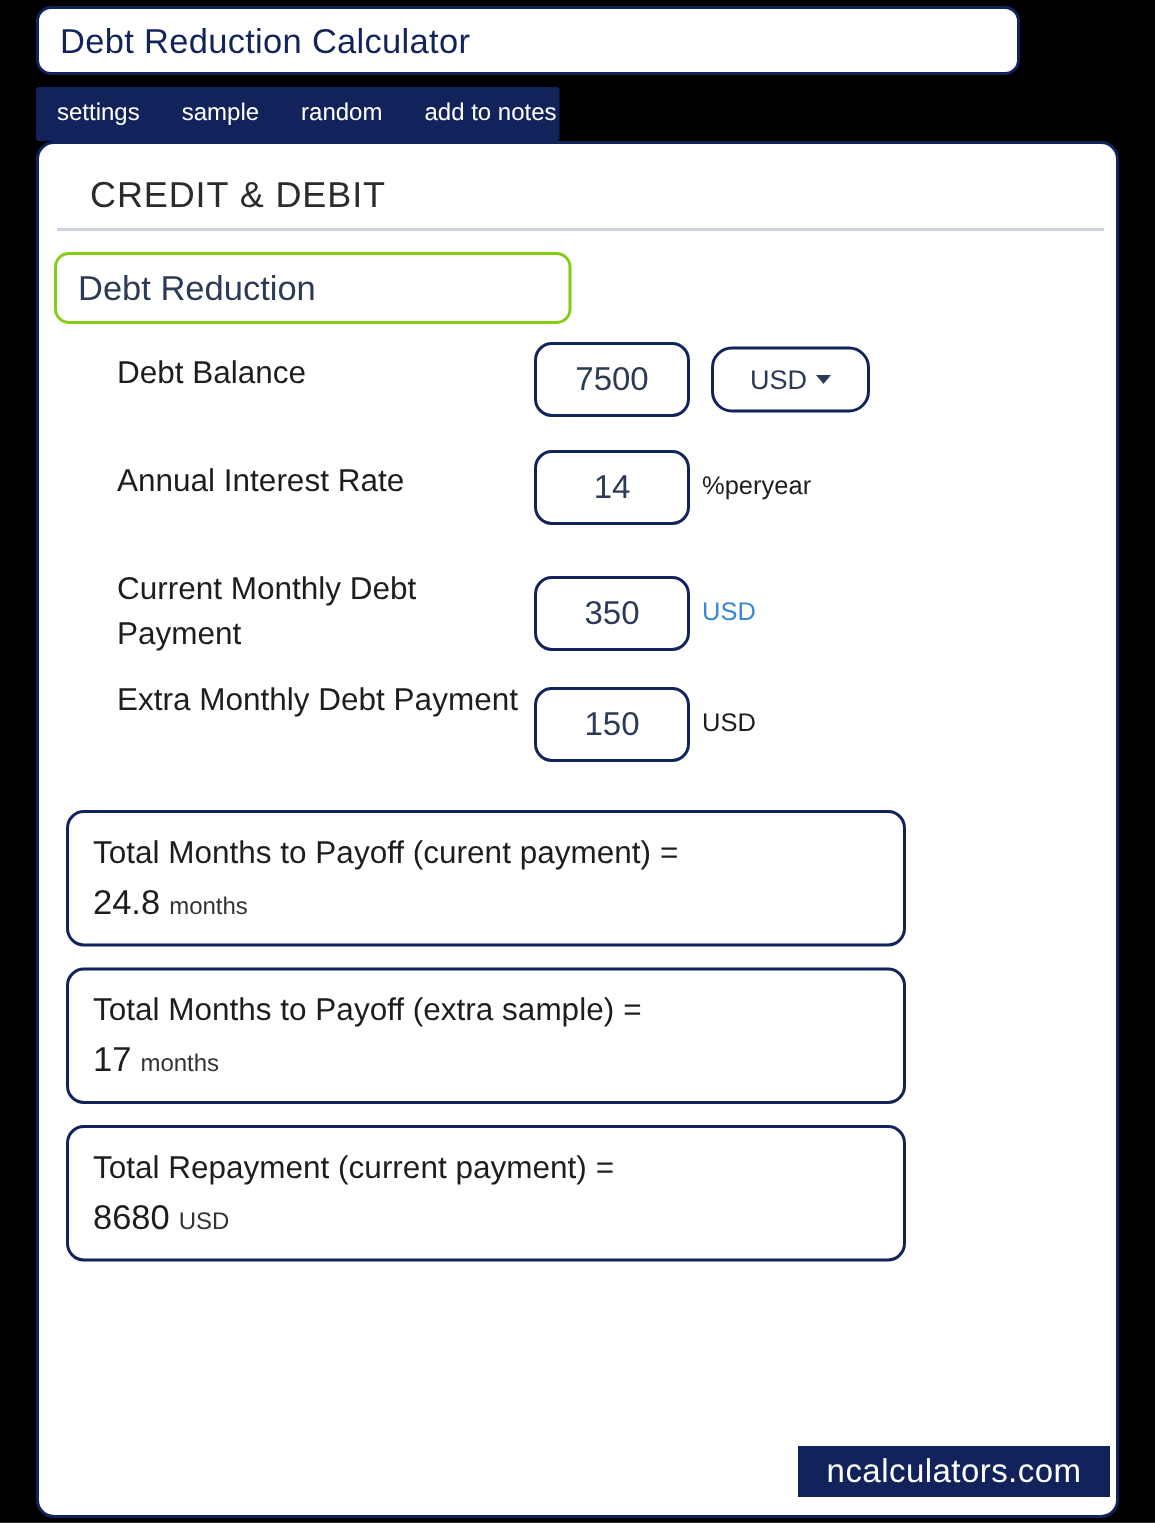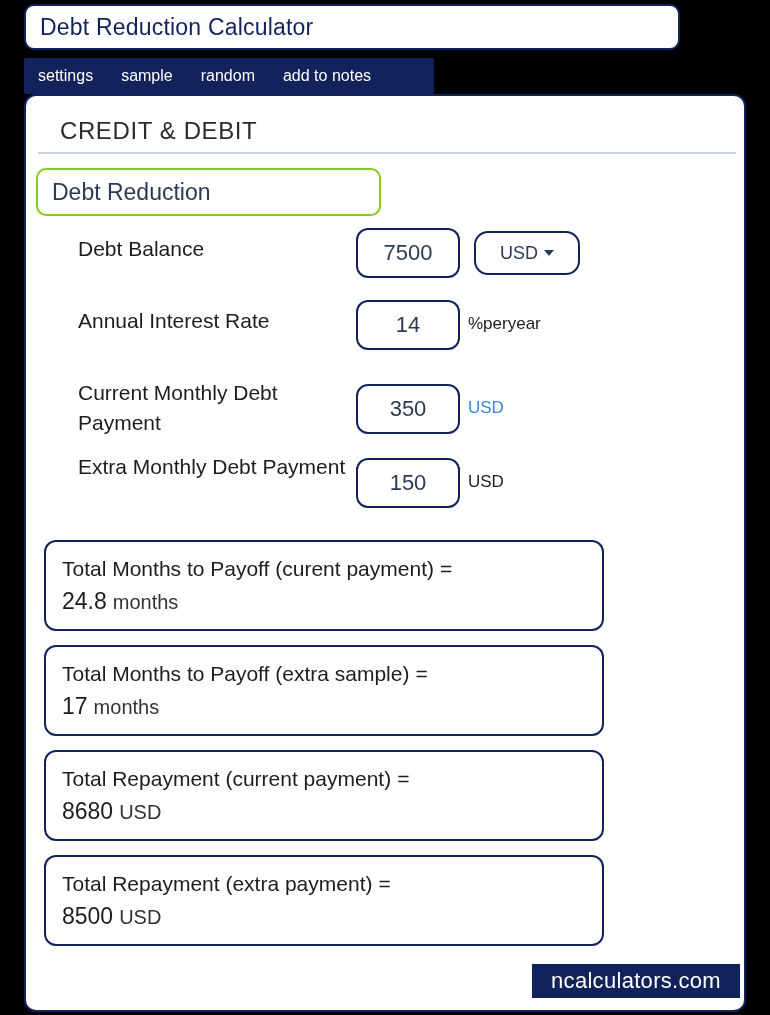--- a/index.html
+++ b/index.html
@@ -35,21 +35,21 @@
     font-size: 23px;
     color: #12235c;
     letter-spacing: 0.2px;
   }
 
   
   .nav-bar {
     position: absolute;
     left: 24px;
     top: 58px;
-    width: 410px;
+    width: 349px;
     height: 36px;
     background: #12235c;
     display: flex;
     align-items: center;
     border-radius: 2px;
   }
   .nav-item {
     color: #ffffff;
     font-size: 16px;
     padding: 0 14px;
@@ -209,21 +209,21 @@
     color: #1d1d1d;
     line-height: 30px;
   }
   .result-eq { margin-left: 6px; }
   .result-value-line {
     margin-top: 4px;
     font-size: 23px;
     color: #1d1d1d;
   }
   .result-unit {
-    font-size: 20px;
+    font-size: 16px;
     color: #333333;
     margin-left: 6px;
   }
 
   
   .brand {
     position: absolute;
     left: 506px;
     top: 868px;
     width: 208px;
@@ -324,28 +324,20 @@
 
       <div class="result-box">
         <div class="result-label">
           <span>Total Repayment (current payment)</span><span class="result-eq">=</span>
         </div>
         <div class="result-value-line">
           <span>8680</span><span class="result-unit">USD</span>
         </div>
       </div>
 
-      <div class="result-box">
-        <div class="result-label">
-          <span>Total Repayment (extra payment)</span><span class="result-eq">=</span>
-        </div>
-        <div class="result-value-line">
-          <span>8500</span><span class="result-unit">USD</span>
-        </div>
-      </div>
 
     </div>
 
     <div class="brand">
       <span>ncalculators.com</span>
     </div>
 
   </div>
 </div>
 

